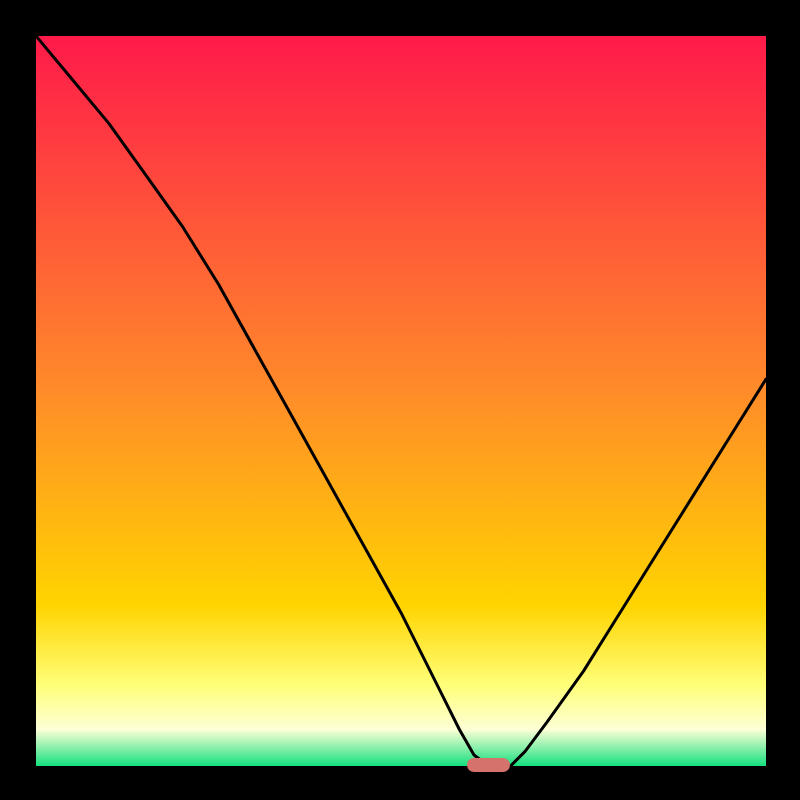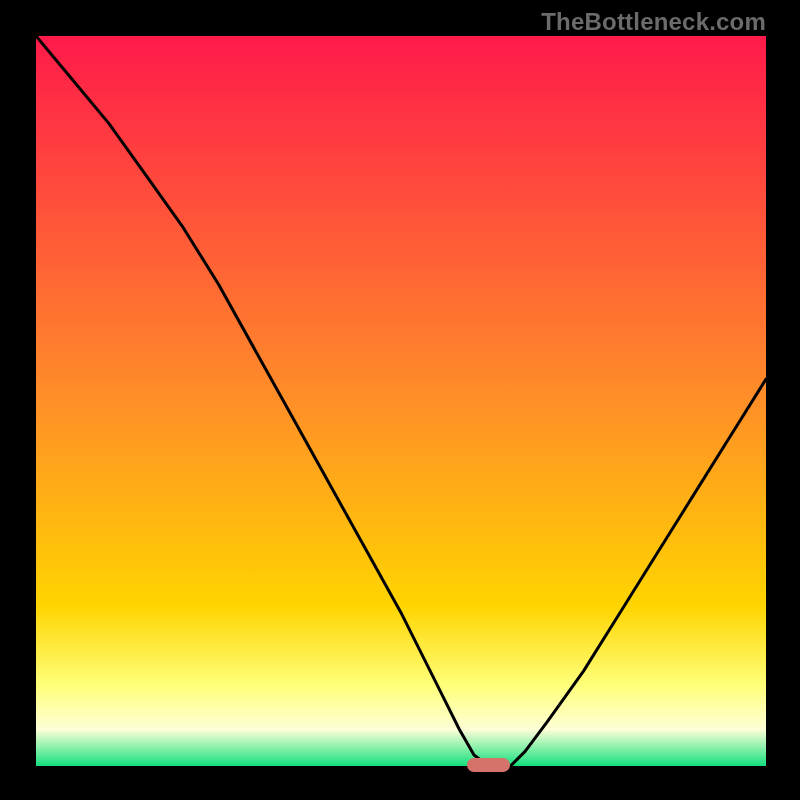--- a/index.html
+++ b/index.html
@@ -32,21 +32,20 @@
     height: 14px;
     border-radius: 7px;
     background: #d5726b;
   }
 </style>
 </head>
 <body>
 
 <div class="chart-container">
 
-  <div class="watermark">TheBottleneck.com</div>
 
   <div class="plot-area">
     <svg id="plot-svg" width="730" height="730" viewBox="0 0 730 730">
       <defs>
         <linearGradient id="bg-grad" x1="0" y1="0" x2="0" y2="1">
           <stop id="g0" offset="0%" stop-color="#ff1a4a"></stop>
           <stop id="g1" offset="48%" stop-color="#ff8a2a"></stop>
           <stop id="g2" offset="78%" stop-color="#ffd400"></stop>
           <stop id="g3" offset="89%" stop-color="#ffff7a"></stop>
           <stop id="g4" offset="95%" stop-color="#fdffd6"></stop>

